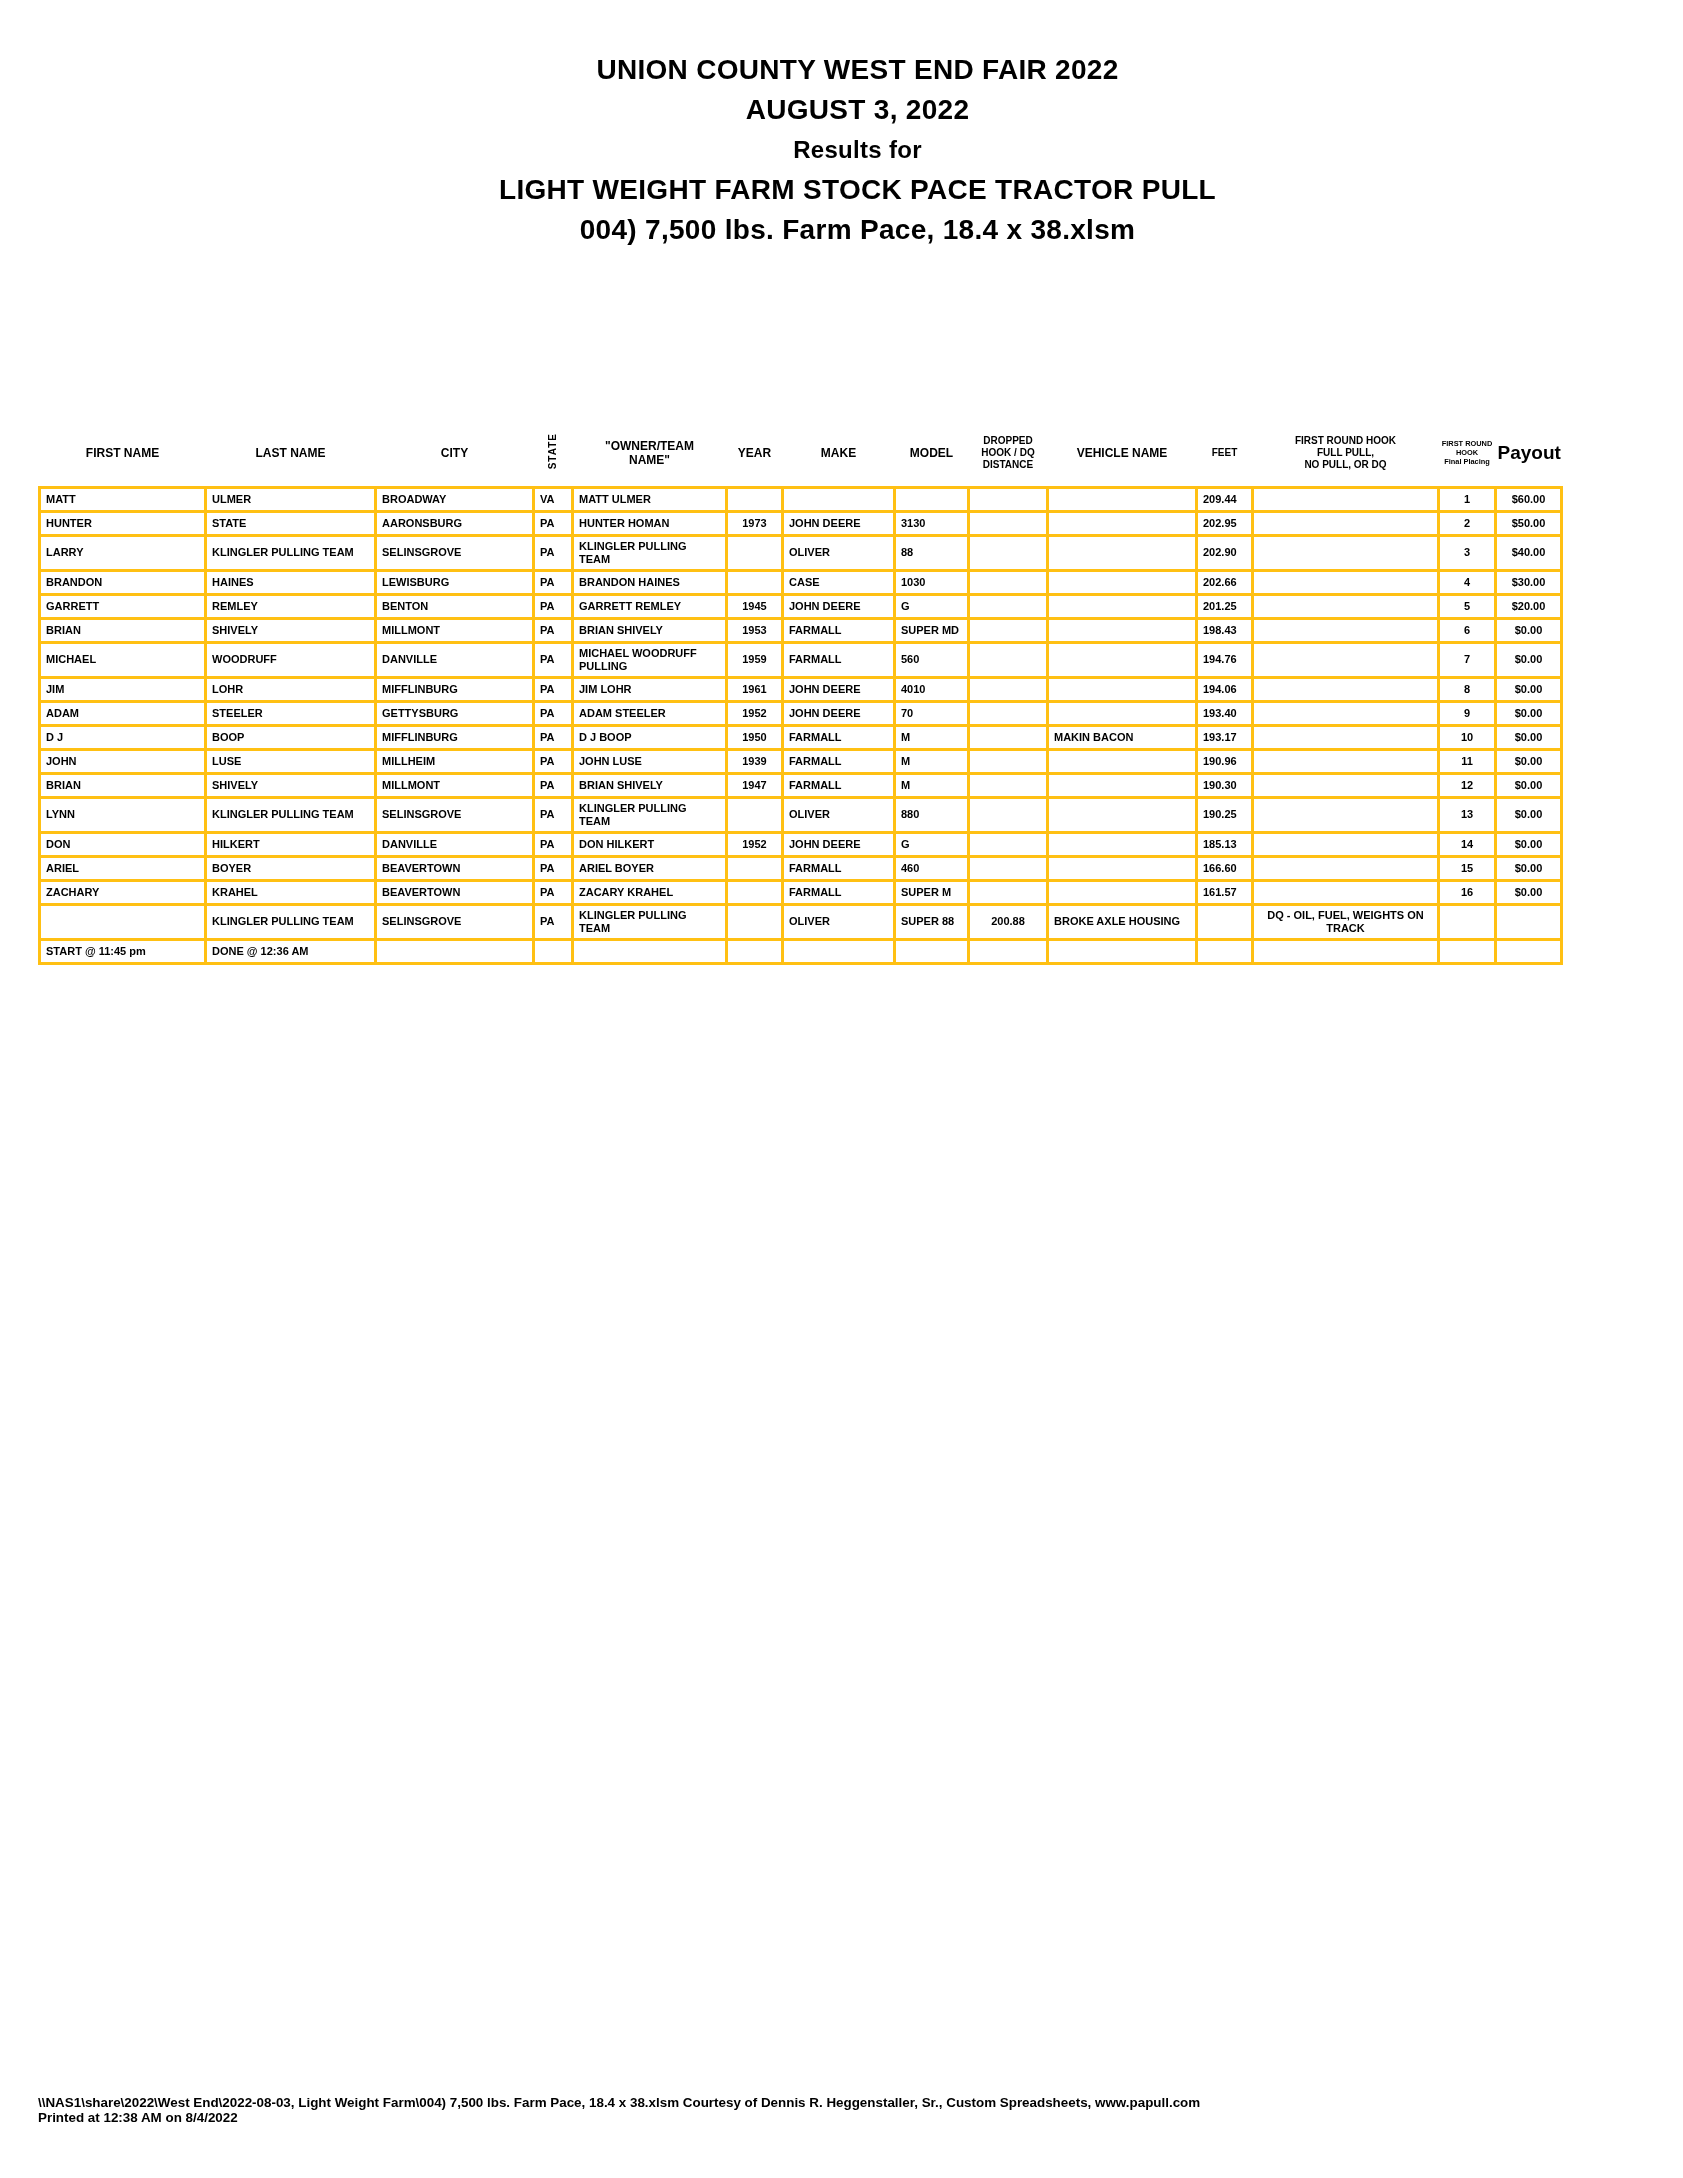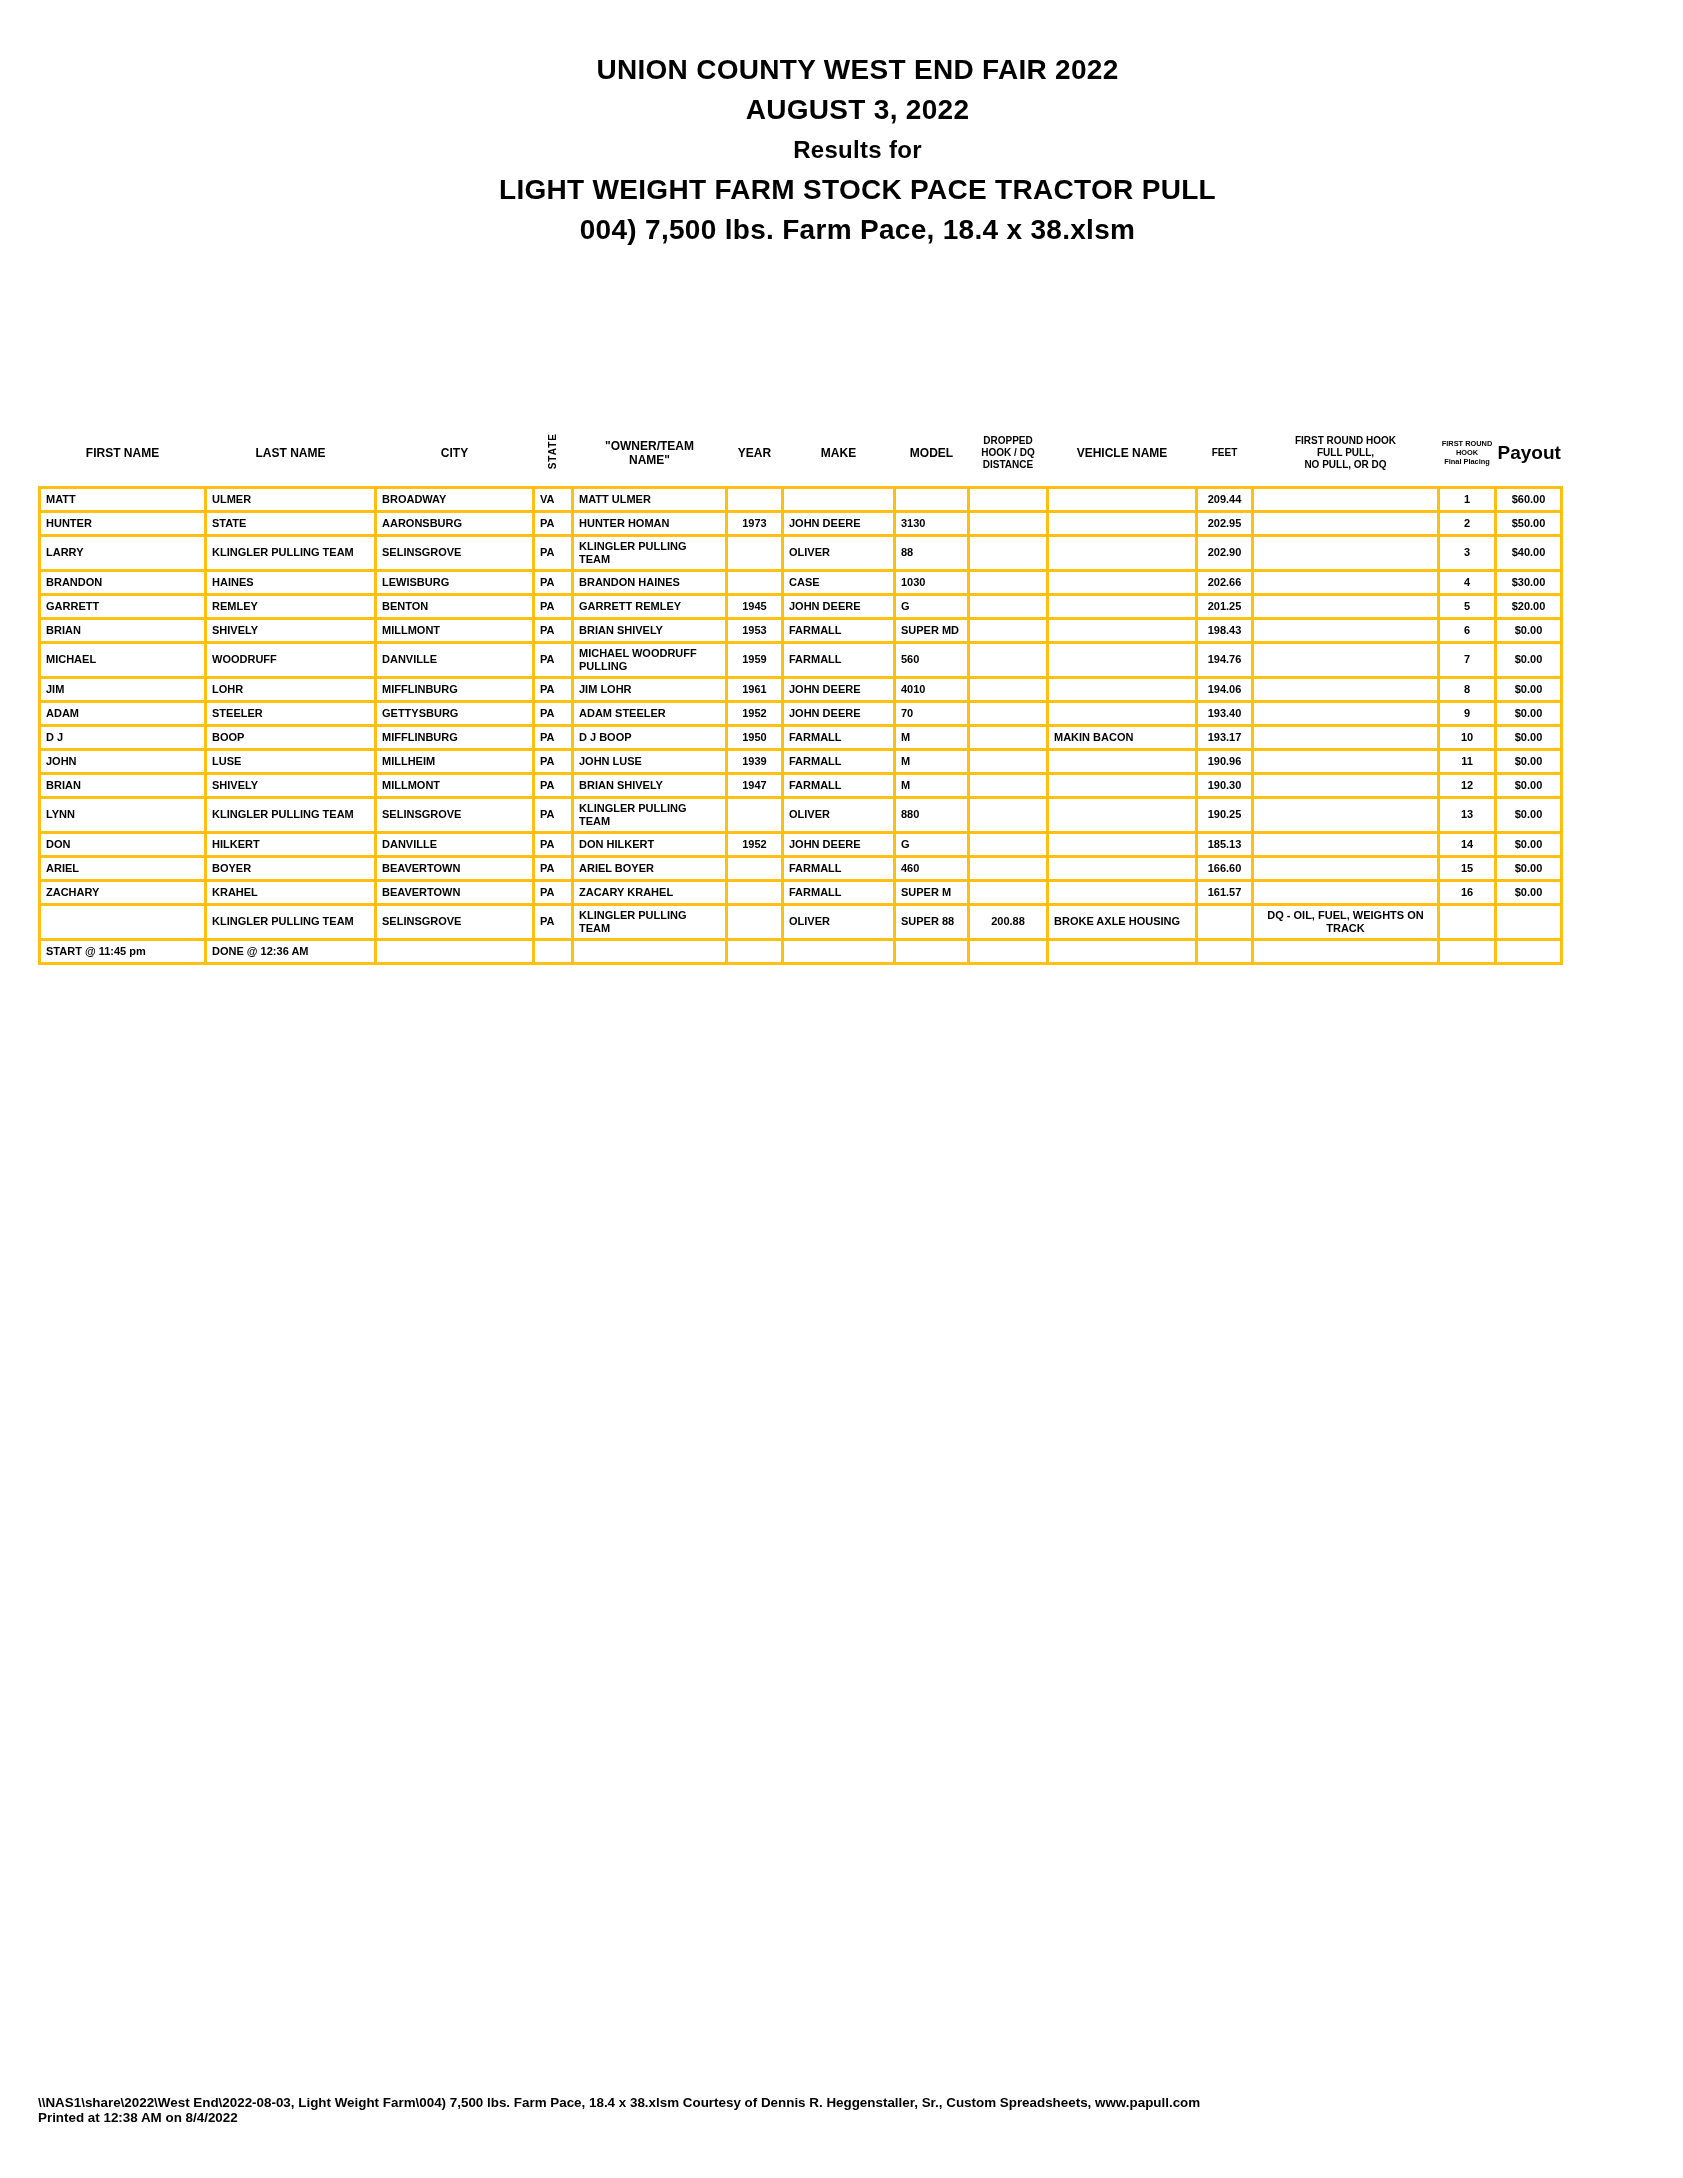--- a/index.html
+++ b/index.html
@@ -43,21 +43,21 @@
     border: 3px solid var(--gold);
     font-size: 11px; line-height: 13px;
     padding: 3px 5px;
     height: 24px;
     vertical-align: middle;
     overflow: hidden;
     word-wrap: break-word;
   }
   td.al-left { text-align: left; }
   td.al-center { text-align: center; }
-  td.al-right { text-align: center; }
+  td.al-right { text-align: left; }
 
   .footer {
     position: absolute; left: 38px; top: 2095px; width: 1525px;
     display: flex; justify-content: flex-end; align-items: baseline;
     font-size: 13.4px;
     flex-direction: column;
   }
 </style>
 </head>
 <body>

